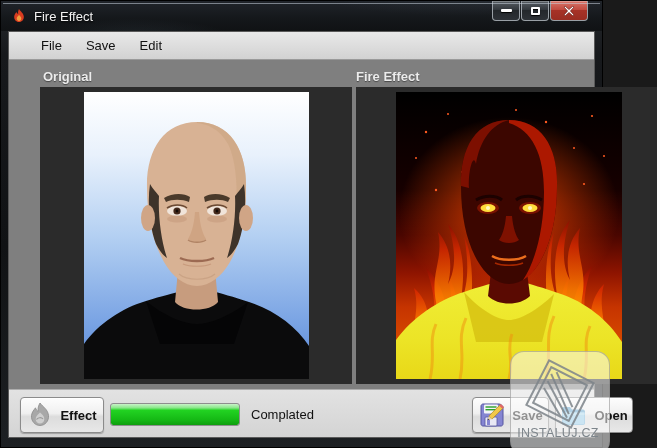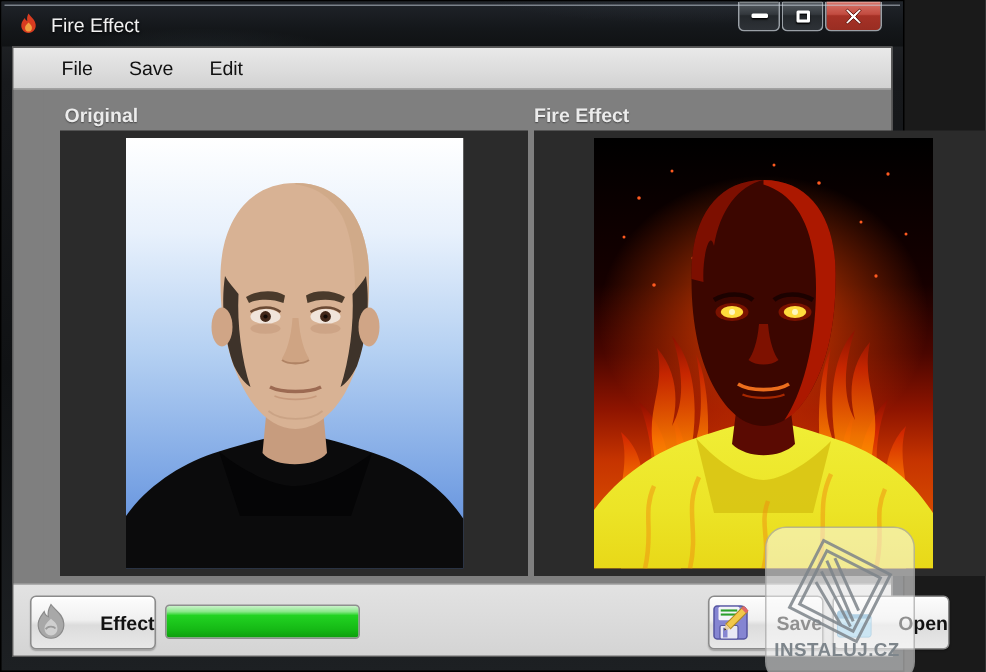--- a/index.html
+++ b/index.html
@@ -50,39 +50,39 @@
     display:flex; align-items:center; justify-content:center; }
   .panel.left { left:11px; width:312px; }
   .panel.right { left:327px; width:306px; }
 
   
   .bottombar { position:relative; flex:0 0 48px; background:linear-gradient(180deg,#e2e2e2,#d4d4d4);
     border-top:1px solid #aeaeae; }
   .btn { position:absolute; top:7px; height:36px; border:1px solid #8b8b8b; border-radius:4px;
     background:linear-gradient(180deg,#fdfdfd 0%,#f0f0f0 45%,#dcdcdc 55%,#e8e8e8 100%);
     box-shadow:inset 0 1px 0 #fff, 0 1px 1px rgba(0,0,0,.25);
-    display:flex; align-items:center; justify-content:space-between; gap:7px;
+    display:flex; align-items:center; justify-content:center; gap:7px;
     font-size:13px; font-weight:bold; color:#111; cursor:pointer; }
   .btn-effect { left:11px; width:84px; }
   .btn-save  { left:463px; width:77px; }
   .btn-open  { left:546px; width:78px; }
   .progress-track { position:absolute; left:101px; top:13px; width:130px; height:23px;
     border:1px solid #8e8e8e; border-radius:3px; background:#cfcfcf; overflow:hidden;
     box-shadow:inset 0 1px 2px rgba(0,0,0,.3); }
   .progress-fill { height:100%; border-radius:2px;
     background:linear-gradient(180deg,#c9f2c9 0%,#8ae88a 18%,#22d322 30%,#15b915 75%,#0e9e0e 100%); }
   .status-text { position:absolute; left:242px; top:0; height:48px; display:flex; align-items:center;
     font-size:13px; color:#111; }
 
   
   .watermark { position:absolute; right:-8px; bottom:-8px; width:100px; height:104px;
     background:rgba(250,250,250,.55); border:1px solid rgba(130,130,130,.5); border-radius:14px;
     z-index:30; display:flex; flex-direction:column; align-items:center; }
   .watermark-text { position:absolute; bottom:14px; left:2px; right:6px; text-align:center;
-    font-size:12.5px; color:#7d858b; letter-spacing:.3px;font-weight:bold; }
+    font-size:12.5px; color:#7d858b; letter-spacing:.3px; }
 
   .icon-wrap { display:flex; align-items:center; justify-content:center; }
 </style>
 </head>
 <body>
 
 <div class="screen">
   <div class="window">
 
     <div class="titlebar">
@@ -265,20 +265,21 @@
               <path d="M13 10.5 C15.4 12.6 17.3 14 17.3 17 C17.3 19.8 15.4 21.6 13 21.6 C10.6 21.6 8.7 19.8 8.7 17 C8.7 14.6 10.4 13 13 10.5 Z" fill="#cfcfcf"></path>
               <path d="M9.5 17.5 C10.5 15.5 14.5 15 16 17" stroke="#9a9a9a" stroke-width="1.2" fill="none"></path>
             </svg>
           </span>
           <span>Effect</span>
         </div>
 
         <div class="progress-track">
           <div class="progress-fill" style="width: 100%;"></div>
         </div>
+        <span class="status-text">Complated</span>
 
         <div class="btn btn-save">
           <span class="icon-wrap">
             <svg width="27" height="27" viewBox="0 0 27 27">
               <path d="M3 4 C3 3 4 2 5 2 L21 2 C23 2 25 4 25 6 L25 22 C25 23 24 24 23 24 L5 24 C4 24 3 23 3 22 Z" fill="#8585d2" stroke="#5555a0" stroke-width="1"></path>
               <rect x="6" y="2.5" width="14" height="9" rx="1" fill="#f4f4f8"></rect>
               <rect x="7.5" y="4.3" width="11" height="1.4" fill="#2ca02c"></rect>
               <rect x="7.5" y="7" width="11" height="1.4" fill="#2ca02c"></rect>
               <rect x="7" y="15" width="12" height="9" rx="1" fill="#e8e8f4" stroke="#5555a0" stroke-width="0.8"></rect>
               <rect x="9" y="16.5" width="3" height="6.5" fill="#8585d2"></rect>

